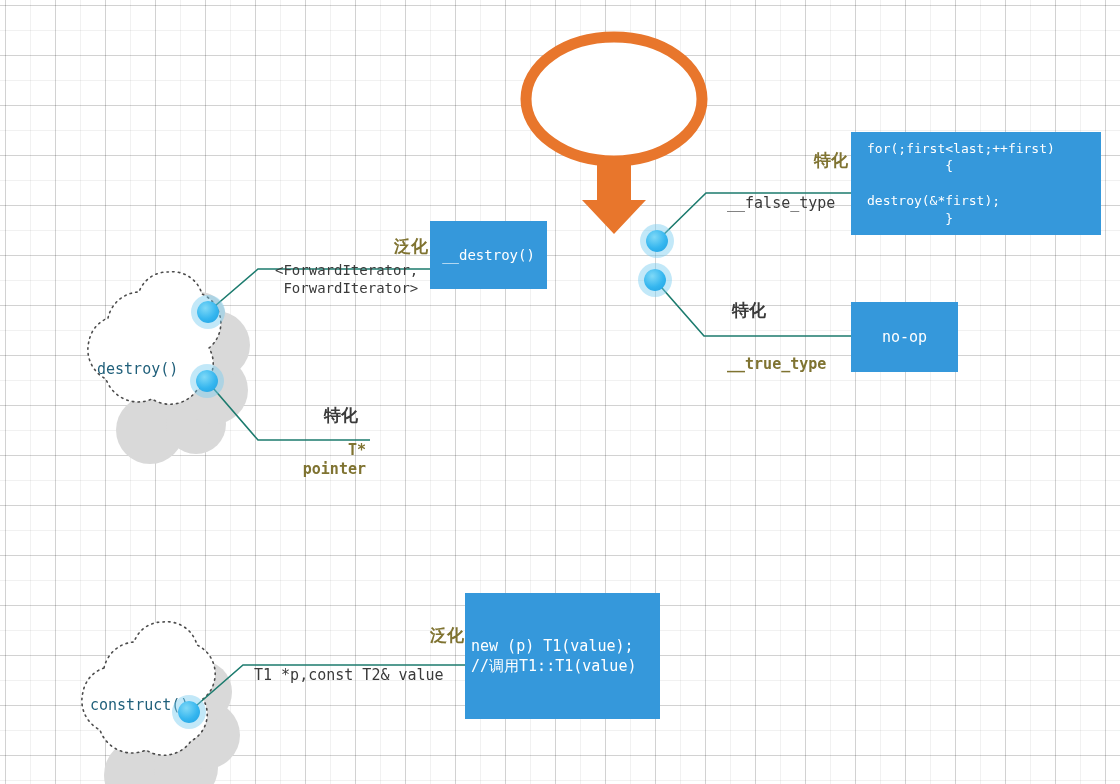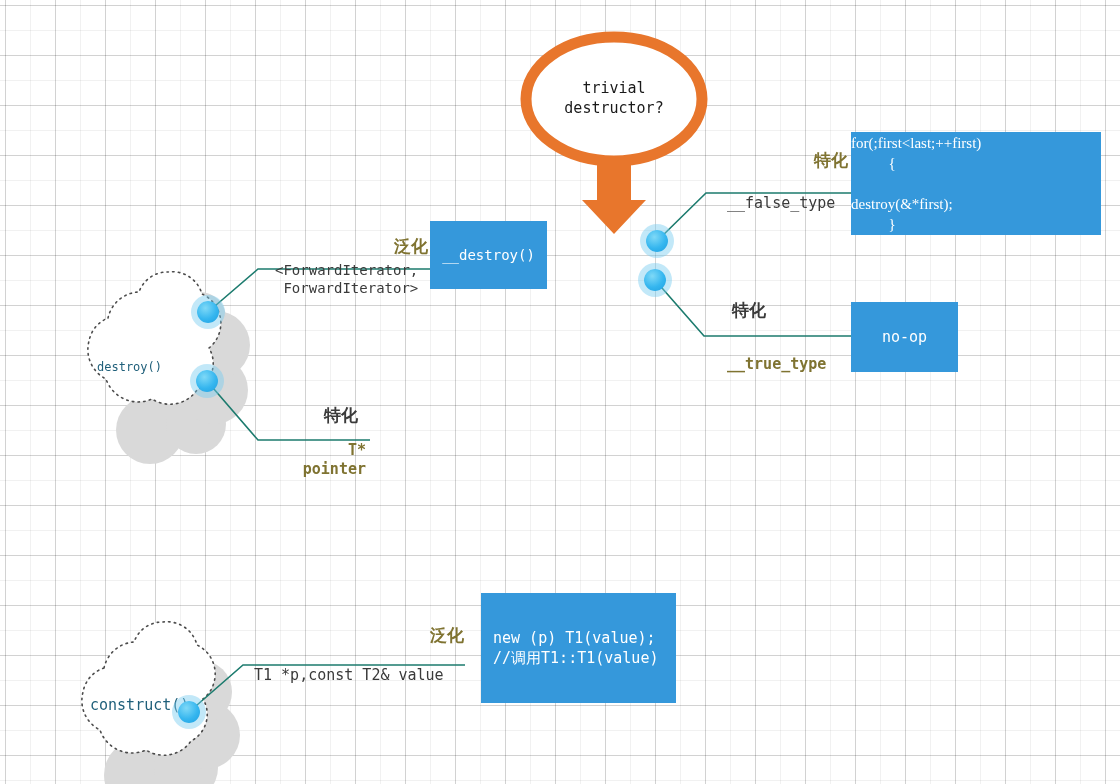--- a/index.html
+++ b/index.html
@@ -129,24 +129,22 @@
       <polyline points="655,280 704,336 851,336"></polyline>
       <polyline points="189,712 243,665 465,665"></polyline>
     </g>
 
     <g>
       <ellipse cx="614" cy="99" rx="88" ry="62" fill="#ffffff" stroke="#e8762c" stroke-width="11"></ellipse>
       <path d="M 597 156 L 631 156 L 631 200 L 646 200 L 614 234 L 582 200 L 597 200 Z" fill="#e8762c"></path>
     </g>
   </svg>
 
-  <div class="bubble-text" style="left:514px;top:78px;width:200px;font-size:15px;">trivial
-destructor?</div>
 
-  <div class="cloudtext" style="left:97px;top:360px;font-size:12px;">destroy()</div>
+  <div class="cloudtext" style="left:97px;top:360px;font-size:15px;">destroy()</div>
   <div class="cloudtext" style="left:90px;top:696px;font-size:15px;">construct()</div>
 
   <div class="node" style="left:197px;top:301px;"></div>
   <div class="node" style="left:196px;top:370px;"></div>
   <div class="node" style="left:646px;top:230px;"></div>
   <div class="node" style="left:644px;top:269px;"></div>
   <div class="node" style="left:178px;top:701px;"></div>
 
   <div class="lbl cn r" style="left:300px;top:236px;width:128px;font-size:17px;color:#7f7331;">泛化</div>
   <div class="lbl dark" style="left:263px;top:262px;font-size:14px;margin-left:12px;">&lt;ForwardIterator,
@@ -160,25 +158,25 @@
   <div class="lbl dark" style="left:727px;top:194px;font-size:15px;">__false_type</div>
 
   <div class="lbl cn" style="left:732px;top:300px;font-size:17px;color:#3a3a3a;">特化</div>
   <div class="lbl olive" style="left:727px;top:355px;font-size:15px;font-weight:bold;">__true_type</div>
 
   <div class="lbl cn r" style="left:336px;top:625px;width:128px;font-size:17px;color:#7f7331;">泛化</div>
   <div class="lbl dark" style="left:254px;top:666px;font-size:15px;">T1 *p,const T2&amp; value</div>
 
   <div class="box" style="left:430px;top:221px;width:117px;height:68px;font-size:14px;">__destroy()</div>
 
-  <div class="box left" style="left:851px;top:132px;width:250px;height:103px;font-size:15px;padding-left:0;font-family:Liberation Serif, serif;">for(;first&lt;last;++first)
+  <div class="box left" style="left:851px;top:132px;width:250px;height:103px;font-size:13px;padding-left:16px;">for(;first&lt;last;++first)
           {
 
 destroy(&amp;*first);
           }</div>
 
   <div class="box" style="left:851px;top:302px;width:107px;height:70px;font-size:15px;">no-op</div>
 
 
-  <div class="box left" style="left:481px;top:593px;width:195px;height:110px;font-size:15px;padding-left:12px;">new (p) T1(value);
+  <div class="box left" style="left:465px;top:593px;width:195px;height:126px;font-size:15px;padding-left:6px;">new (p) T1(value);
 //调用T1::T1(value)</div>
 
 </div>
 
 </body></html>

